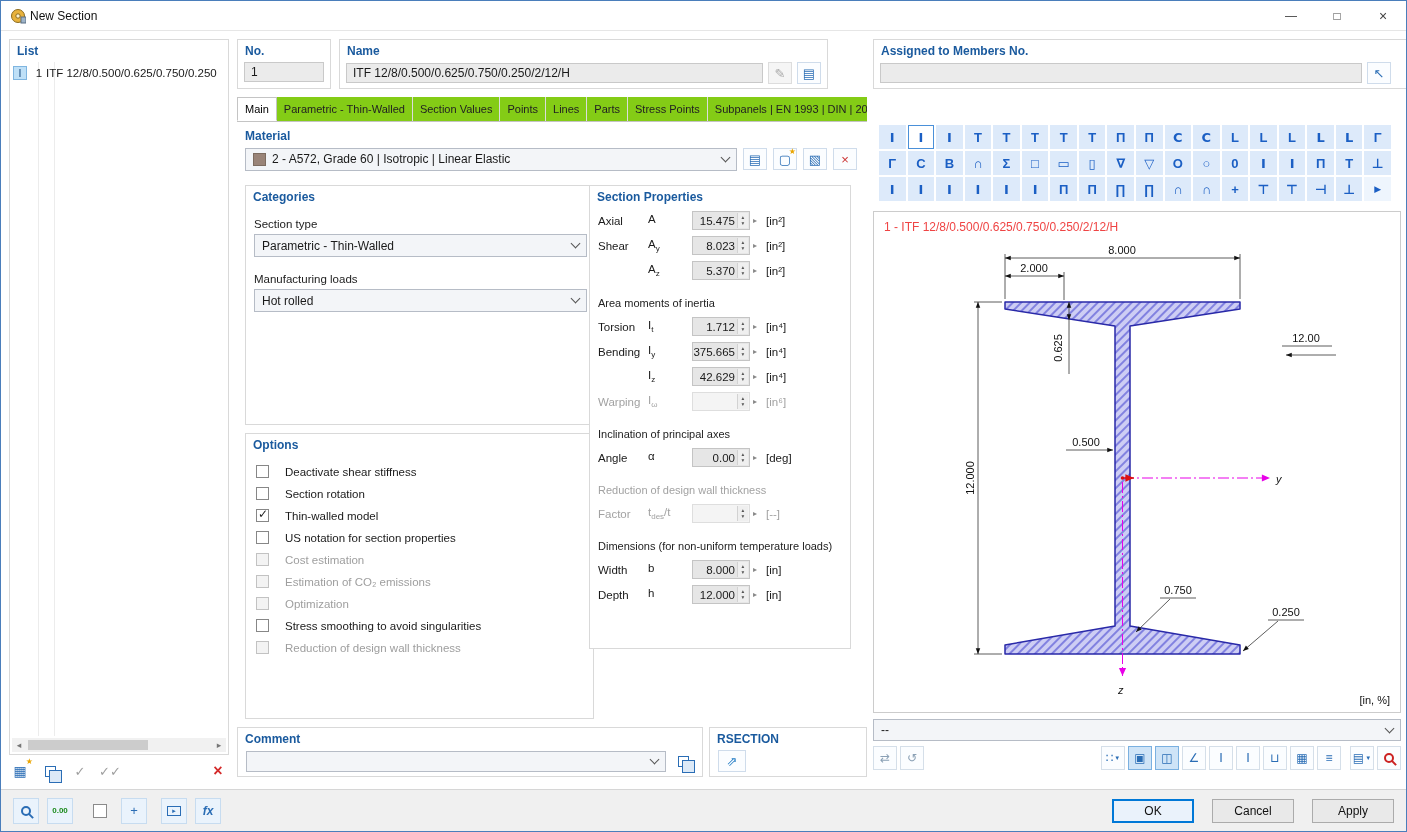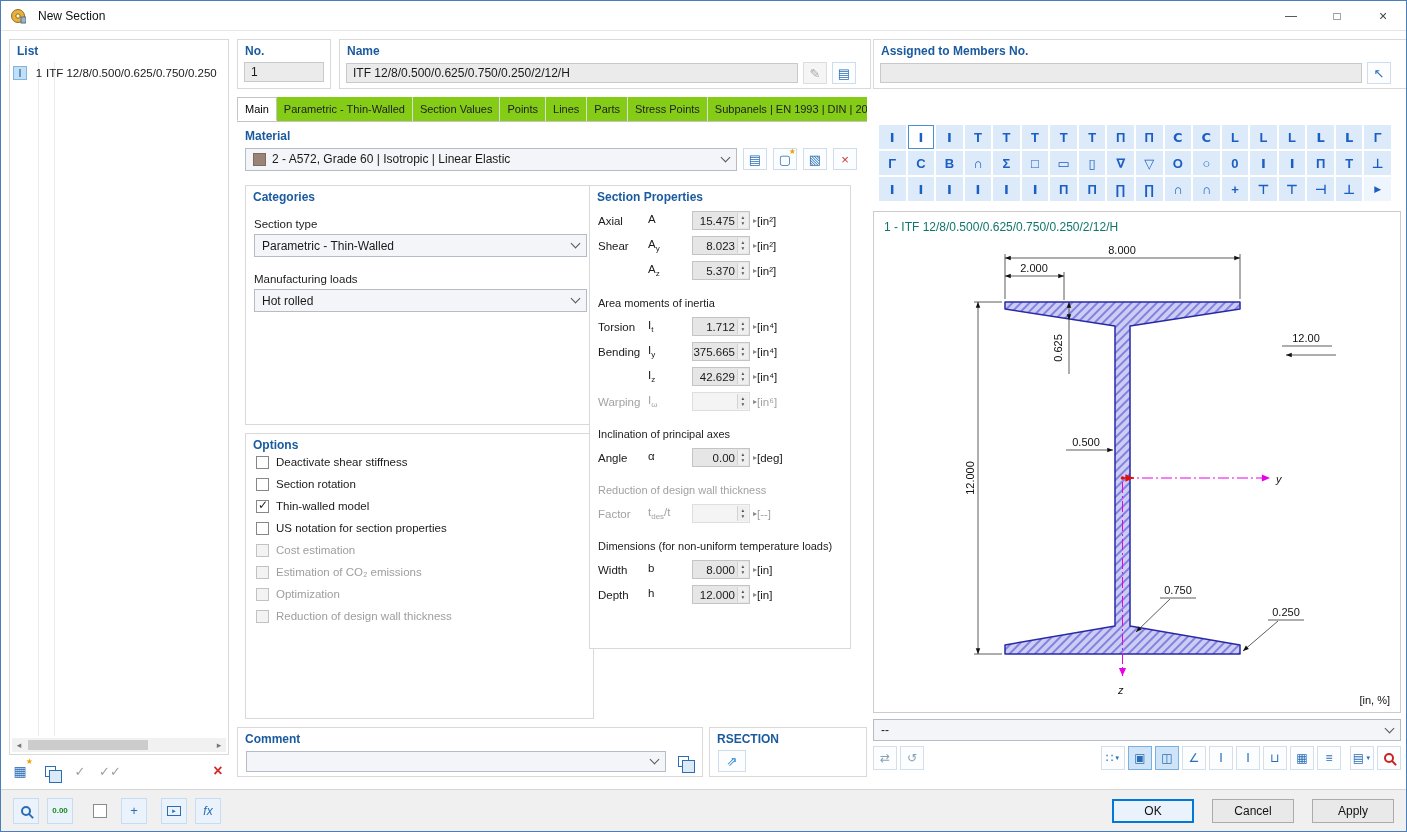--- a/index.html
+++ b/index.html
@@ -1,21 +1,21 @@
 <!DOCTYPE html>
 <html><head>
 <meta charset="utf-8">
 <style>
   *{box-sizing:border-box;margin:0;padding:0}
   body{font-family:"Liberation Sans","DejaVu Sans",sans-serif;background:#9a9a9a}
   .win{position:relative;width:1407px;height:832px;background:#fff;border:1px solid #4a7ebb;overflow:hidden;font-size:12px;color:#1a1a1a}
 
   
   .titlebar{position:absolute;left:0;top:0;right:0;height:30px;background:#fff;border-bottom:1px solid #e6e6e6;display:flex;align-items:center;padding-left:9px}
-  .title{margin-left:12px;font-size:12px;color:#111}
+  .title{margin-left:4px;font-size:12px;color:#111}
   .winbtns{margin-left:auto;display:flex;height:100%}
   .wbtn{width:46px;display:flex;align-items:center;justify-content:center;font-size:12px;color:#444}
   .wbtn.close{font-size:14px}
 
   
   .grp{position:absolute;background:#fff;border:1px solid #d9d9d9}
   .grp-h{color:#1a5a9e;font-weight:bold;font-size:12px;padding:4px 7px;white-space:nowrap}
   .blue-h{position:absolute;color:#1a5a9e;font-weight:bold;font-size:12px;white-space:nowrap}
 
   .tfield{background:#ebebeb;border:1px solid #c9c9c9;height:20px;display:flex;align-items:center;padding:0 6px;font-size:12px;overflow:hidden;white-space:nowrap}
@@ -38,78 +38,78 @@
   .list-tools{position:absolute;left:8px;top:758px;width:220px;height:24px;display:flex;align-items:center;gap:8px}
   .ti{width:22px;height:22px;display:flex;align-items:center;justify-content:center;font-size:14px;color:#2a6db5;position:relative}
   .ti .star{position:absolute;right:-2px;top:-3px;font-size:8px;color:#eaa500}
   .ti.gray{color:#9e9e9e;font-size:13px}
   .ti.del{margin-left:auto;color:#d42a2a;font-size:16px;font-weight:bold}
   .ic-copy{position:relative;width:11px;height:11px;border:1px solid #2a6db5;background:#fff}
   .ic-copy::after{content:"";position:absolute;left:3px;top:3px;width:11px;height:11px;border:1px solid #2a6db5;background:#dce9f7}
 
   
   .grp-no{left:236px;top:38px;width:94px;height:50px}
-  .grp-name{left:338px;top:38px;width:532px;height:50px}
+  .grp-name{left:338px;top:38px;width:489px;height:50px}
   .grp-assigned{left:872px;top:38px;width:612px;height:50px}
   .frow{display:flex;align-items:center;gap:5px;padding:0 6px}
 
   
   .tabbar{position:absolute;left:236px;top:96px;width:630px;height:25px;background:#84cc16;border-bottom:1px solid #c4c4c4;display:flex;overflow:hidden}
   .tab{padding:0 7px;display:flex;align-items:center;font-size:11px;color:#222;border-right:1px solid #dcdcdc;white-space:nowrap}
   .tab.active{background:#fff;border:1px solid #c4c4c4;border-bottom-color:#fff;color:#000}
 
   
   .mat-h{left:244px;top:128px}
   .mat-row{position:absolute;left:244px;top:146px;width:616px;height:24px;display:flex;align-items:center;gap:6px}
   .mat-combo{width:492px}
 
   
   .grp-cat{left:244px;top:184px;width:349px;height:240px}
   .grp-opt{left:244px;top:432px;width:349px;height:286px}
   .sublabel{font-size:11.5px;color:#222;padding:10px 8px 4px}
   .cat-combo{margin:0 8px;width:333px}
-  .opt{display:flex;align-items:flex-start;gap:7px;height:22px;padding:0 10px;font-size:11.5px}
+  .opt{display:flex;align-items:flex-end;gap:16px;height:22px;padding:0 10px;font-size:11.5px}
   .cb{width:13px;height:13px;border:1px solid #878787;background:#fff;position:relative;flex:none}
   .opt.checked .cb::after{content:"✓";position:absolute;left:1px;top:-3px;font-size:12px;font-weight:bold;color:#1c1c1c}
   .opt.disabled{color:#9e9e9e}
   .opt.disabled .cb{border-color:#c2c2c2;background:#f3f3f3}
   .opt.disabled.checked .cb::after{color:#9e9e9e}
 
   
   .grp-props{left:588px;top:184px;width:262px;height:464px}
   .psub{font-size:11px;color:#222;padding:14px 8px 5px;white-space:nowrap}
   .psub.first{padding-top:6px}
   .psub.dis{color:#a2a2a2}
   .prow{display:flex;align-items:center;height:25px;padding:0 8px;font-size:11.5px}
   .pl{width:50px;flex:none}
   .ps{width:44px;flex:none}
   .ps sub{font-size:8px}
   .vfield{position:relative;width:58px;height:19px;background:#e6e6e6;border:1px solid #c4c4c4;display:flex;align-items:center;justify-content:flex-end;padding-right:14px;font-size:11.5px;flex:none}
   .spin{position:absolute;right:1px;top:1px;bottom:1px;width:11px;display:flex;flex-direction:column;align-items:center;justify-content:center;gap:1px;border-left:1px solid #d2d2d2;background:#efefef;font-size:5.5px;color:#555;line-height:1}
   .spin i{font-style:normal}
   .plink{font-size:8px;color:#888;margin-left:3px;flex:none}
-  .pu{margin-left:0;white-space:nowrap}
+  .pu{margin-left:9px;white-space:nowrap}
   .prow.dis{color:#a2a2a2}
   .prow.dis .vfield{background:#f4f4f4;border-color:#dedede;color:#a2a2a2}
 
   
   .grp-comment{left:236px;top:726px;width:466px;height:50px}
   .grp-rsection{left:708px;top:726px;width:158px;height:50px}
   .cm-row{display:flex;align-items:center;gap:6px;padding:0 8px}
   .cm-combo{width:424px;height:21px}
 
   
   .shape-grid{position:absolute;left:878px;top:124px;width:512px;display:grid;grid-template-columns:repeat(18,1fr);gap:2px}
   .shape-cell{height:24px;background:#ddeafa;color:#1b5fc4;display:flex;align-items:center;justify-content:center;font-size:13px;font-weight:bold}
   .shape-cell.sel{background:#ffffff;outline:1.5px solid #4a90d9;outline-offset:-1.5px}
   .shape-cell.more{background:#eef5fd;font-size:9px}
 
   
   .preview{position:absolute;left:872px;top:210px;width:528px;height:502px;border:1px solid #cccccc;background:#fff}
-  .pv-title{position:absolute;left:10px;top:8px;font-size:12px;color:#0f766e;white-space:nowrap}
+  .pv-title{position:absolute;left:10px;top:8px;font-size:12px;color:#ef4444;white-space:nowrap}
   .pv-svg{position:absolute;left:0;top:30px}
   .pv-units{position:absolute;right:10px;bottom:6px;font-size:11px;color:#111}
   .dim{stroke:#333;stroke-width:0.8;fill:none}
   .pv-svg text{font-size:11px;fill:#111;font-family:"Liberation Sans","DejaVu Sans",sans-serif}
   .axis{stroke:#e800e8;stroke-width:1;stroke-dasharray:11 3 2 3;fill:none}
   .axis-t{fill:#e800e8;font-size:12px;font-style:italic}
   .view-combo{position:absolute;left:872px;top:718px;width:528px;height:22px}
   .pv-tools{position:absolute;left:872px;top:744px;width:528px;height:26px;display:flex;align-items:center;gap:3px}
   .pt{width:24px;height:24px;border:1px solid #d5dfe9;background:#fbfdff;color:#2a6db5;display:flex;align-items:center;justify-content:center;font-size:12px;position:relative}
   .pt.dim-ic{color:#8aa0b5}
@@ -119,21 +119,21 @@
   
   .statusbar{position:absolute;left:0;right:0;bottom:0;height:42px;background:#f0f0f0;border-top:1px solid #d6d6d6;display:flex;align-items:center;padding:0 12px;gap:8px}
   .sb{width:26px;height:26px;display:flex;align-items:center;justify-content:center;border:1px solid transparent;color:#2a6db5;font-size:13px;position:relative}
   .sb.framed{background:#eaf3fc;border-color:#c7dcf0}
   .mag{position:relative;width:10px;height:10px;border:2px solid #2a6db5;border-radius:50%}
   .mag::after{content:"";position:absolute;width:6px;height:2px;background:#2a6db5;transform:rotate(45deg);right:-5px;bottom:-3px}
   .mag.red{border-color:#cc2222}.mag.red::after{background:#cc2222}
   .dec{color:#1c8a1c;font-size:8px;font-weight:bold}
   .wboxi{width:14px;height:14px;background:#fff;border:1px solid #8a8a8a}
   .scr{width:14px;height:10px;border:1px solid #2a6db5;display:flex;align-items:center;justify-content:center;font-size:7px;color:#2a6db5}
-  .fx{font-style:italic;font-weight:normal;font-size:12px;color:#2a6db5}
+  .fx{font-style:italic;font-weight:bold;font-size:12px;color:#2a6db5}
   .btn{width:82px;height:24px;background:#e9e9e9;border:1px solid #ababab;display:flex;align-items:center;justify-content:center;font-size:12px;color:#111}
   .btn.default{background:#eaf2fb;border:1px solid #0078d7;box-shadow:inset 0 0 0 1px #0078d7}
   .btn + .btn{margin-left:10px}
   .btn.first{margin-left:auto}
 </style>
 </head>
 <body>
 
 <div class="win">
 
@@ -272,20 +272,24 @@
         <span class="cb"></span>
         <span>Cost estimation</span>
       </div>
     <div class="opt disabled">
         <span class="cb"></span>
         <span>Estimation of CO₂ emissions</span>
       </div>
     <div class="opt disabled">
         <span class="cb"></span>
         <span>Optimization</span>
+      </div>
+    <div class="opt">
+        <span class="cb"></span>
+        <span>Stress smoothing to avoid singularities</span>
       </div>
     <div class="opt disabled">
         <span class="cb"></span>
         <span>Reduction of design wall thickness</span>
       </div>
   </div>
 
   <div class="grp grp-props">
     <div class="grp-h">Section Properties</div>
 

